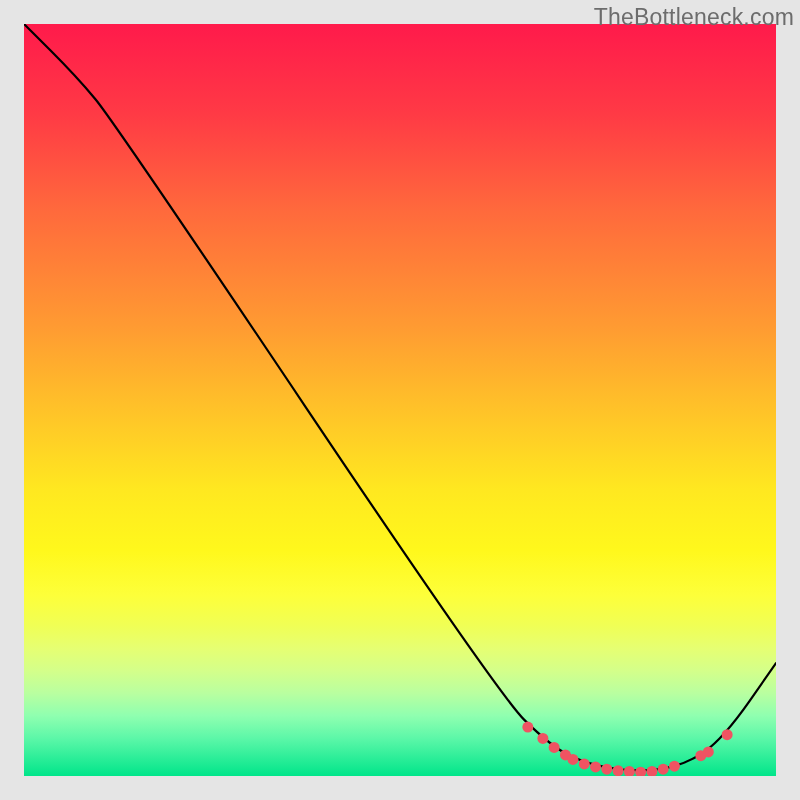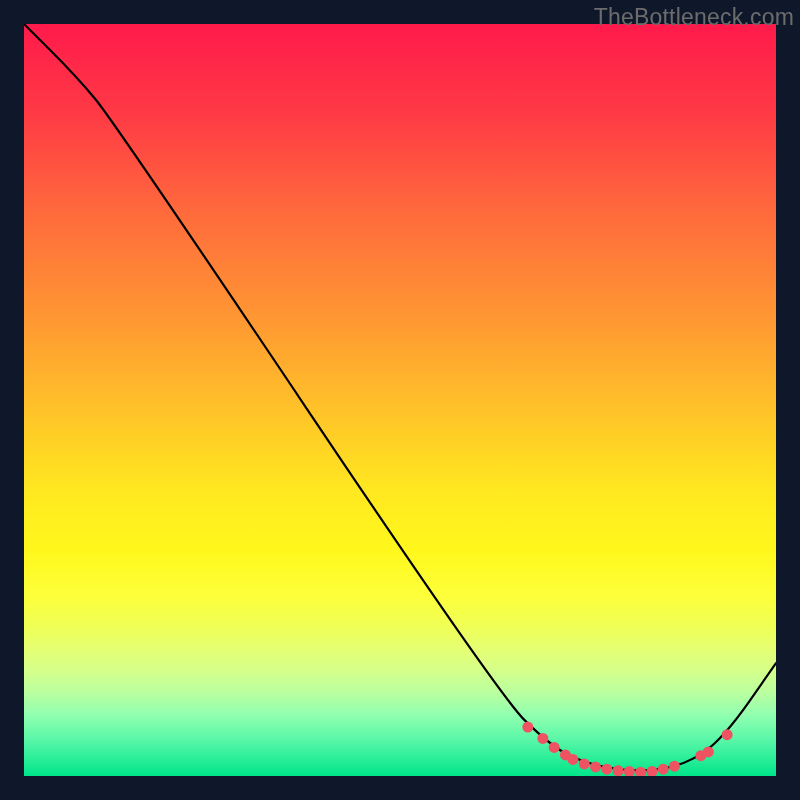--- a/index.html
+++ b/index.html
@@ -1,21 +1,21 @@
 <!DOCTYPE html>
 <html><head>
 <meta charset="utf-8">
 <style>
   * { margin: 0; padding: 0; box-sizing: border-box; }
   html, body { width: 800px; height: 800px; background: #000; overflow: hidden; }
   .container {
     position: relative;
     width: 800px;
     height: 800px;
-    background: #0f172a;
+    background: #e5e5e5;
   }
   .plot-area {
     position: absolute;
     left: 24px;
     top: 24px;
     width: 752px;
     height: 752px;
     background: linear-gradient(to bottom,
       #ff1a4b 0%,
       #ff3a45 12%,

